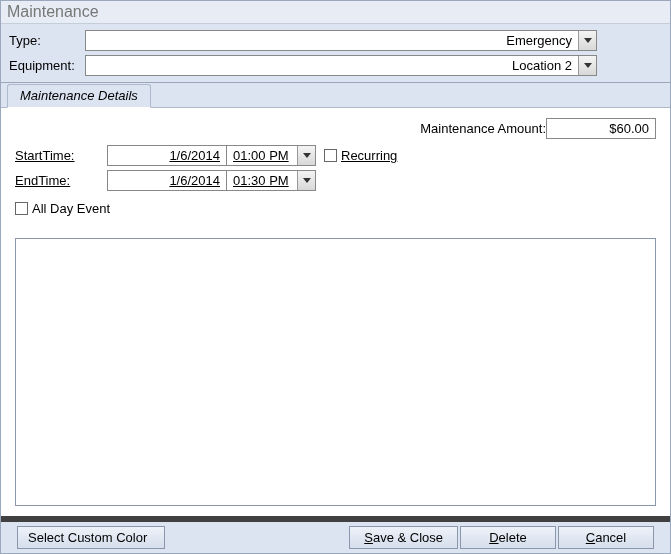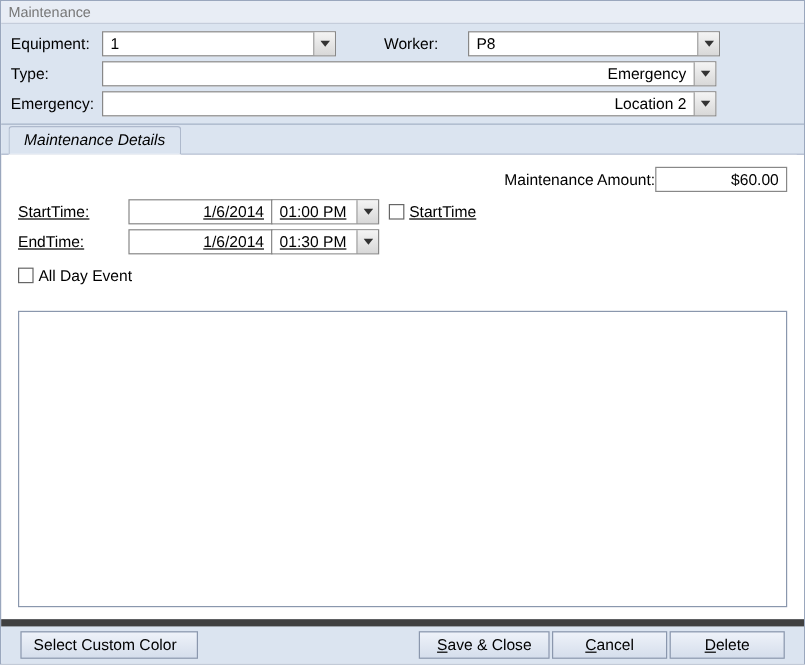--- a/index.html
+++ b/index.html
@@ -14,21 +14,21 @@
 .window {
   border: 1px solid #9aa7bd;
   width: 671px;
   height: 554px;
   display: flex;
   flex-direction: column;
 }
 .titlebar {
   background: #e8edf5;
   color: #777;
-  font-size: 12px;
+  font-size: 16px;
   padding: 2px 6px;
   border-bottom: 1px solid #c5cddb;
 }
 .header-area {
   background: #dbe4f0;
   padding: 6px;
   border-bottom: 1px solid #9aa7bd;
 }
 .header-row {
   display: flex;
@@ -176,52 +176,32 @@
 .u { text-decoration: underline; }
 </style>
 </head>
 <body>
 
 <div class="window">
   <div class="titlebar">Maintenance</div>
 
   <div class="header-area">
     <div class="header-row">
-      <div class="lbl">Equipment:</div>
-      <div class="select-wrap">
-        <input class="sel-equipment" value="1" style="">
-        <div class="select-btn">
-          <svg width="8" height="8">
-              <path d="M0 1 L8 1 L4 6 Z" fill="#333"></path>
-            </svg>
-        </div>
-      </div>
-      <div class="lbl2">Worker:</div>
-      <div class="select-wrap">
-        <input class="sel-worker" value="P8" style="">
-        <div class="select-btn">
-          <svg width="8" height="8">
-              <path d="M0 1 L8 1 L4 6 Z" fill="#333"></path>
-            </svg>
-        </div>
-      </div>
-    </div>
-    <div class="header-row">
       <div class="lbl">Type:</div>
       <div class="select-wrap">
         <input class="sel-wide" value="Emergency" style="">
         <div class="select-btn">
           <svg width="8" height="8">
               <path d="M0 1 L8 1 L4 6 Z" fill="#333"></path>
             </svg>
         </div>
       </div>
     </div>
     <div class="header-row">
-      <div class="lbl">Emergency:</div>
+      <div class="lbl">Equipment:</div>
       <div class="select-wrap">
         <input class="sel-wide" value="Location 2" style="">
         <div class="select-btn">
           <svg width="8" height="8">
               <path d="M0 1 L8 1 L4 6 Z" fill="#333"></path>
             </svg>
         </div>
       </div>
     </div>
   </div>
@@ -242,21 +222,21 @@
       <div class="time-sel">
         <input value="01:00 PM" style="">
         <div class="select-btn">
           <svg width="8" height="8">
               <path d="M0 1 L8 1 L4 6 Z" fill="#333"></path>
             </svg>
         </div>
       </div>
       <div class="check-wrap">
         <span class="chk"></span>
-        <span>StartTime</span>
+        <span>Recurring</span>
       </div>
     </div>
 
     <div class="time-row">
       <div class="time-label">EndTime:</div>
       <input class="date-box" value="1/6/2014" style="">
       <div class="time-sel">
         <input value="01:30 PM" style="">
         <div class="select-btn">
           <svg width="8" height="8">
@@ -271,16 +251,16 @@
       <span>All Day Event</span>
     </div>
 
     <div class="notes-area"></div>
   </div>
 
   <div class="button-bar">
     <button class="btn colorbtn">Select Custom Color</button>
     <div class="spacer"></div>
     <button class="btn"><span class="u">S</span><span>ave &amp; Close</span></button>
+    <button class="btn"><span class="u">D</span><span>elete</span></button>
     <button class="btn"><span class="u">C</span><span>ancel</span></button>
-    <button class="btn"><span class="u">D</span><span>elete</span></button>
   </div>
 </div>
 
 </body></html>

